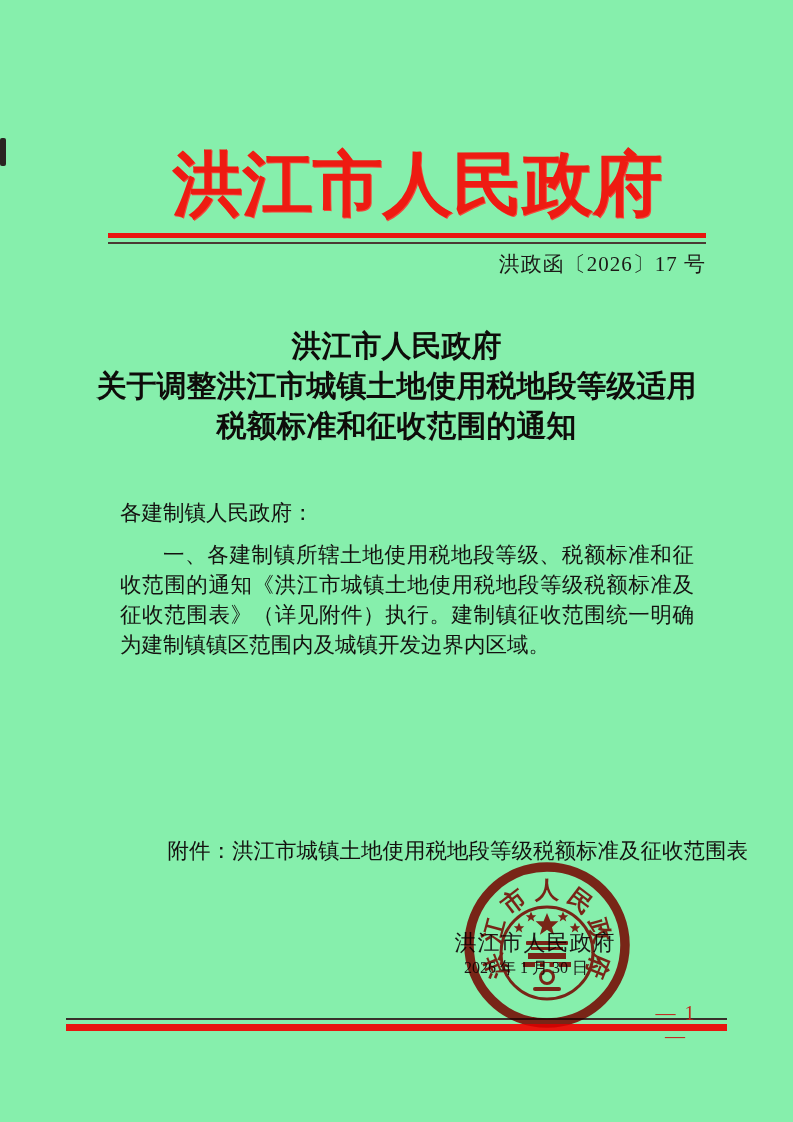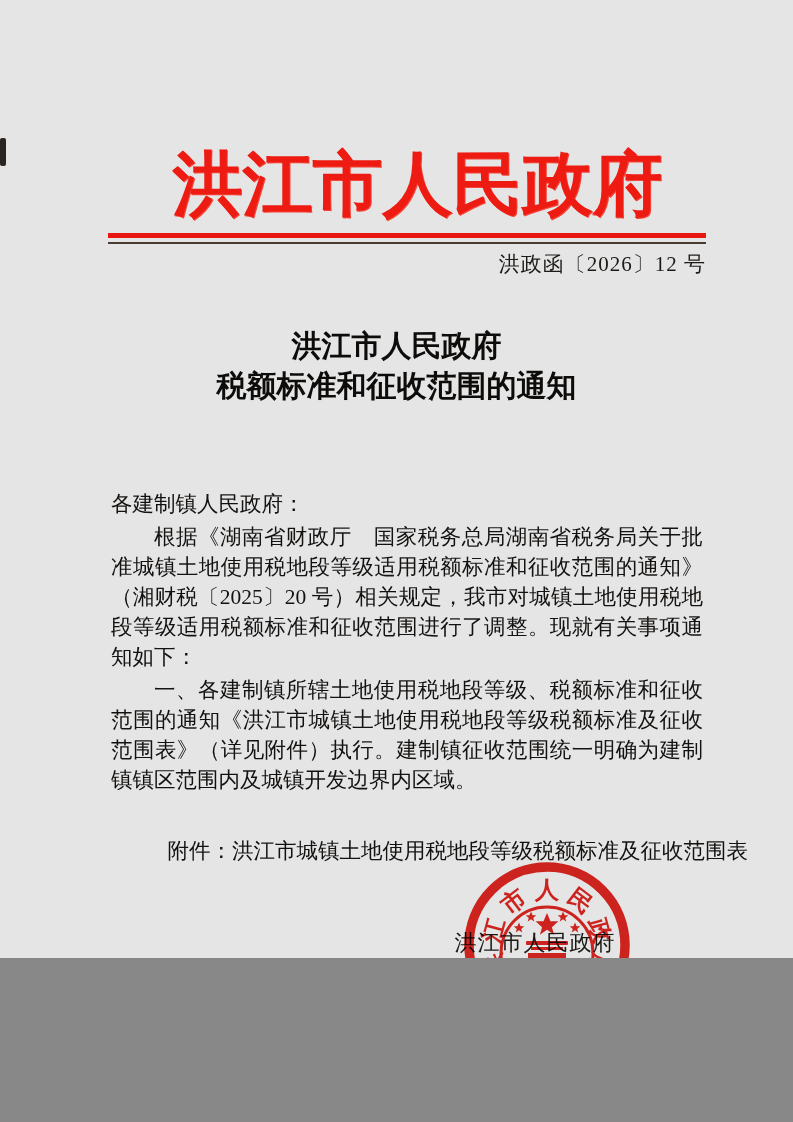--- a/index.html
+++ b/index.html
@@ -1,20 +1,20 @@
 <!DOCTYPE html>
 <html><head>
 <meta charset="utf-8">
 <style>
   html,body{margin:0;padding:0;background:#888;}
   .page{
     position:relative;
-    width:793px;height:958px;
+    width:793px;height:1122px;
     margin:0 auto;
-    background:#e5e5e5;
+    background:#86efac;
     overflow:hidden;
     font-family:"Liberation Serif","DejaVu Serif",serif;
     color:#151310;
   }
   .scan-mark{
     position:absolute;left:0;top:138px;width:6px;height:28px;
     background:#2a2522;border-radius:2px;
   }
   .masthead{
     position:absolute;top:138px;left:0;right:0;
@@ -34,21 +34,21 @@
   .title{
     position:absolute;top:326px;left:0;right:0;
     text-align:center;font-size:30px;font-weight:bold;
     line-height:40px;color:#0e0c0a;
   }
   .body-text{
     position:absolute;top:486px;left:108px;width:598px;
     font-size:21.5px;line-height:30px;text-align:justify;
     color:#141210;
   }
-  .body-text p{margin:3px;}
+  .body-text p{margin:12px;}
   .body-text p.indent{text-indent:2em;}
   .attachment{
     position:absolute;top:836px;left:108px;width:640px;
     font-size:21.5px;text-indent:2em;color:#141210;
     z-index:1;
     text-align:right;
   }
   .sig-agency{
     position:absolute;top:928px;left:450px;width:170px;
     text-align:center;font-size:22px;letter-spacing:1px;
@@ -82,30 +82,30 @@
 
 <div class="page">
 
   <div class="scan-mark"></div>
 
   <div class="masthead">洪江市人民政府</div>
 
   <div class="rule-red-top"></div>
   <div class="rule-dark-top"></div>
 
-  <div class="doc-number">洪政函〔2026〕12 号</div>
+  <div class="doc-number">洪政函〔2026〕17 号</div>
 
   <div class="title">
     <div>洪江市人民政府</div>
+    <div>关于调整洪江市城镇土地使用税地段等级适用</div>
     <div>税额标准和征收范围的通知</div>
   </div>
 
   <div class="body-text">
     <p>各建制镇人民政府：</p>
-    <p class="indent">根据《湖南省财政厅　国家税务总局湖南省税务局关于批准城镇土地使用税地段等级适用税额标准和征收范围的通知》（湘财税〔2025〕20 号）相关规定，我市对城镇土地使用税地段等级适用税额标准和征收范围进行了调整。现就有关事项通知如下：</p>
     <p class="indent">一、各建制镇所辖土地使用税地段等级、税额标准和征收范围的通知《洪江市城镇土地使用税地段等级税额标准及征收范围表》（详见附件）执行。建制镇征收范围统一明确为建制镇镇区范围内及城镇开发边界内区域。</p>
   </div>
 
   <div class="attachment">附件：洪江市城镇土地使用税地段等级税额标准及征收范围表</div>
 
   <div class="sig-agency">洪江市人民政府</div>
   <div class="sig-date">2026 年 1 月 30 日</div>
 
   <div class="seal">
     <svg viewBox="0 0 178 178" xmlns="http://www.w3.org/2000/svg">

